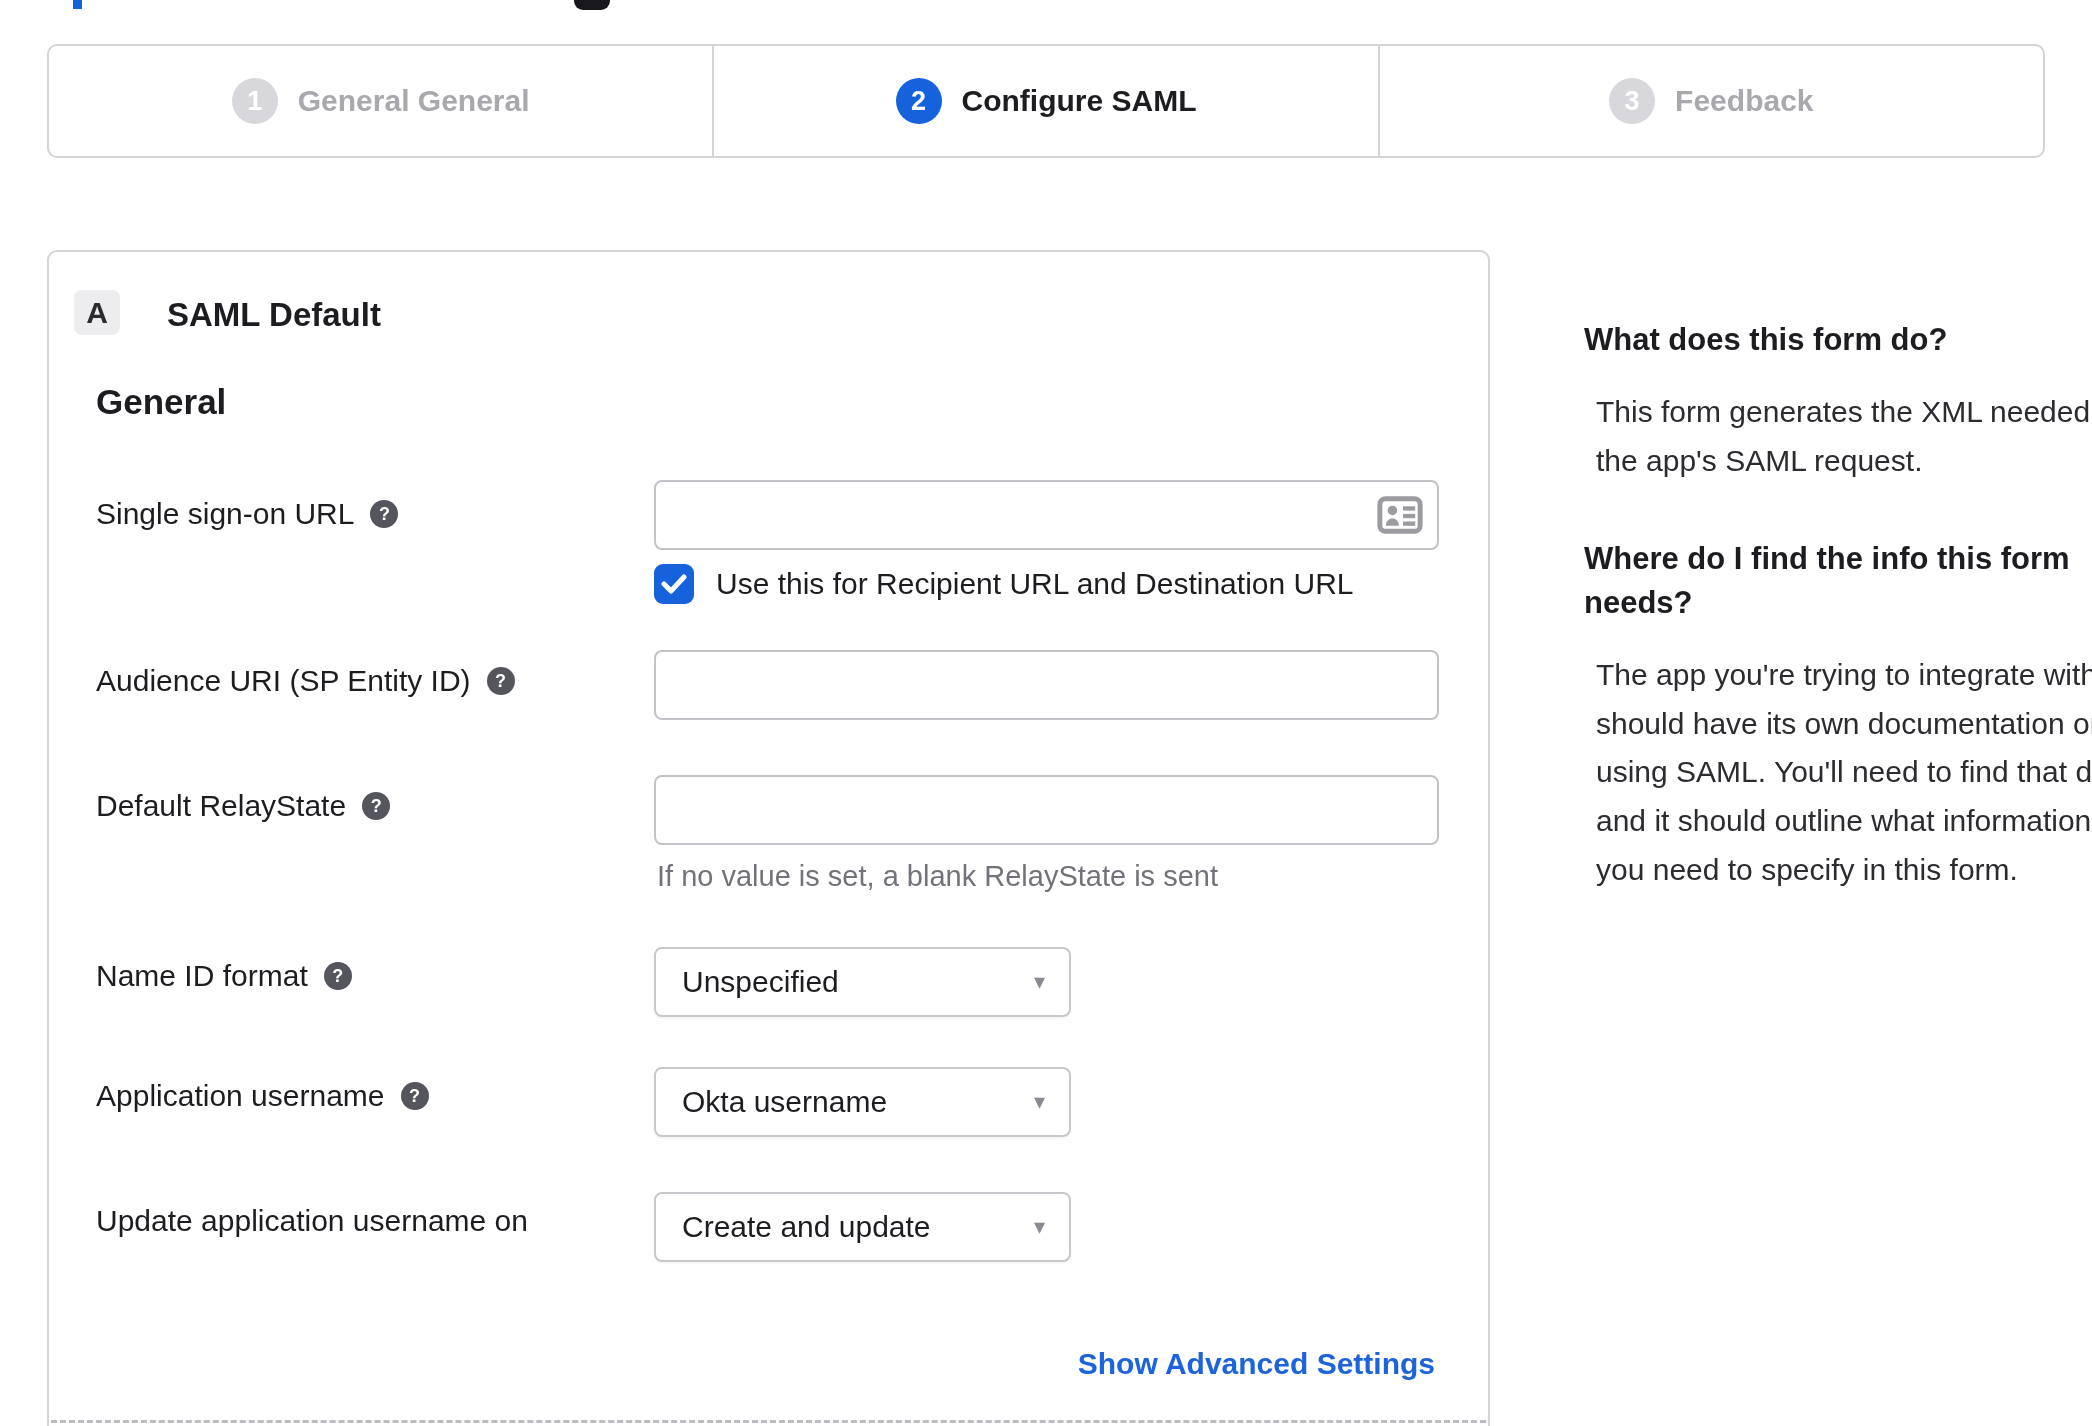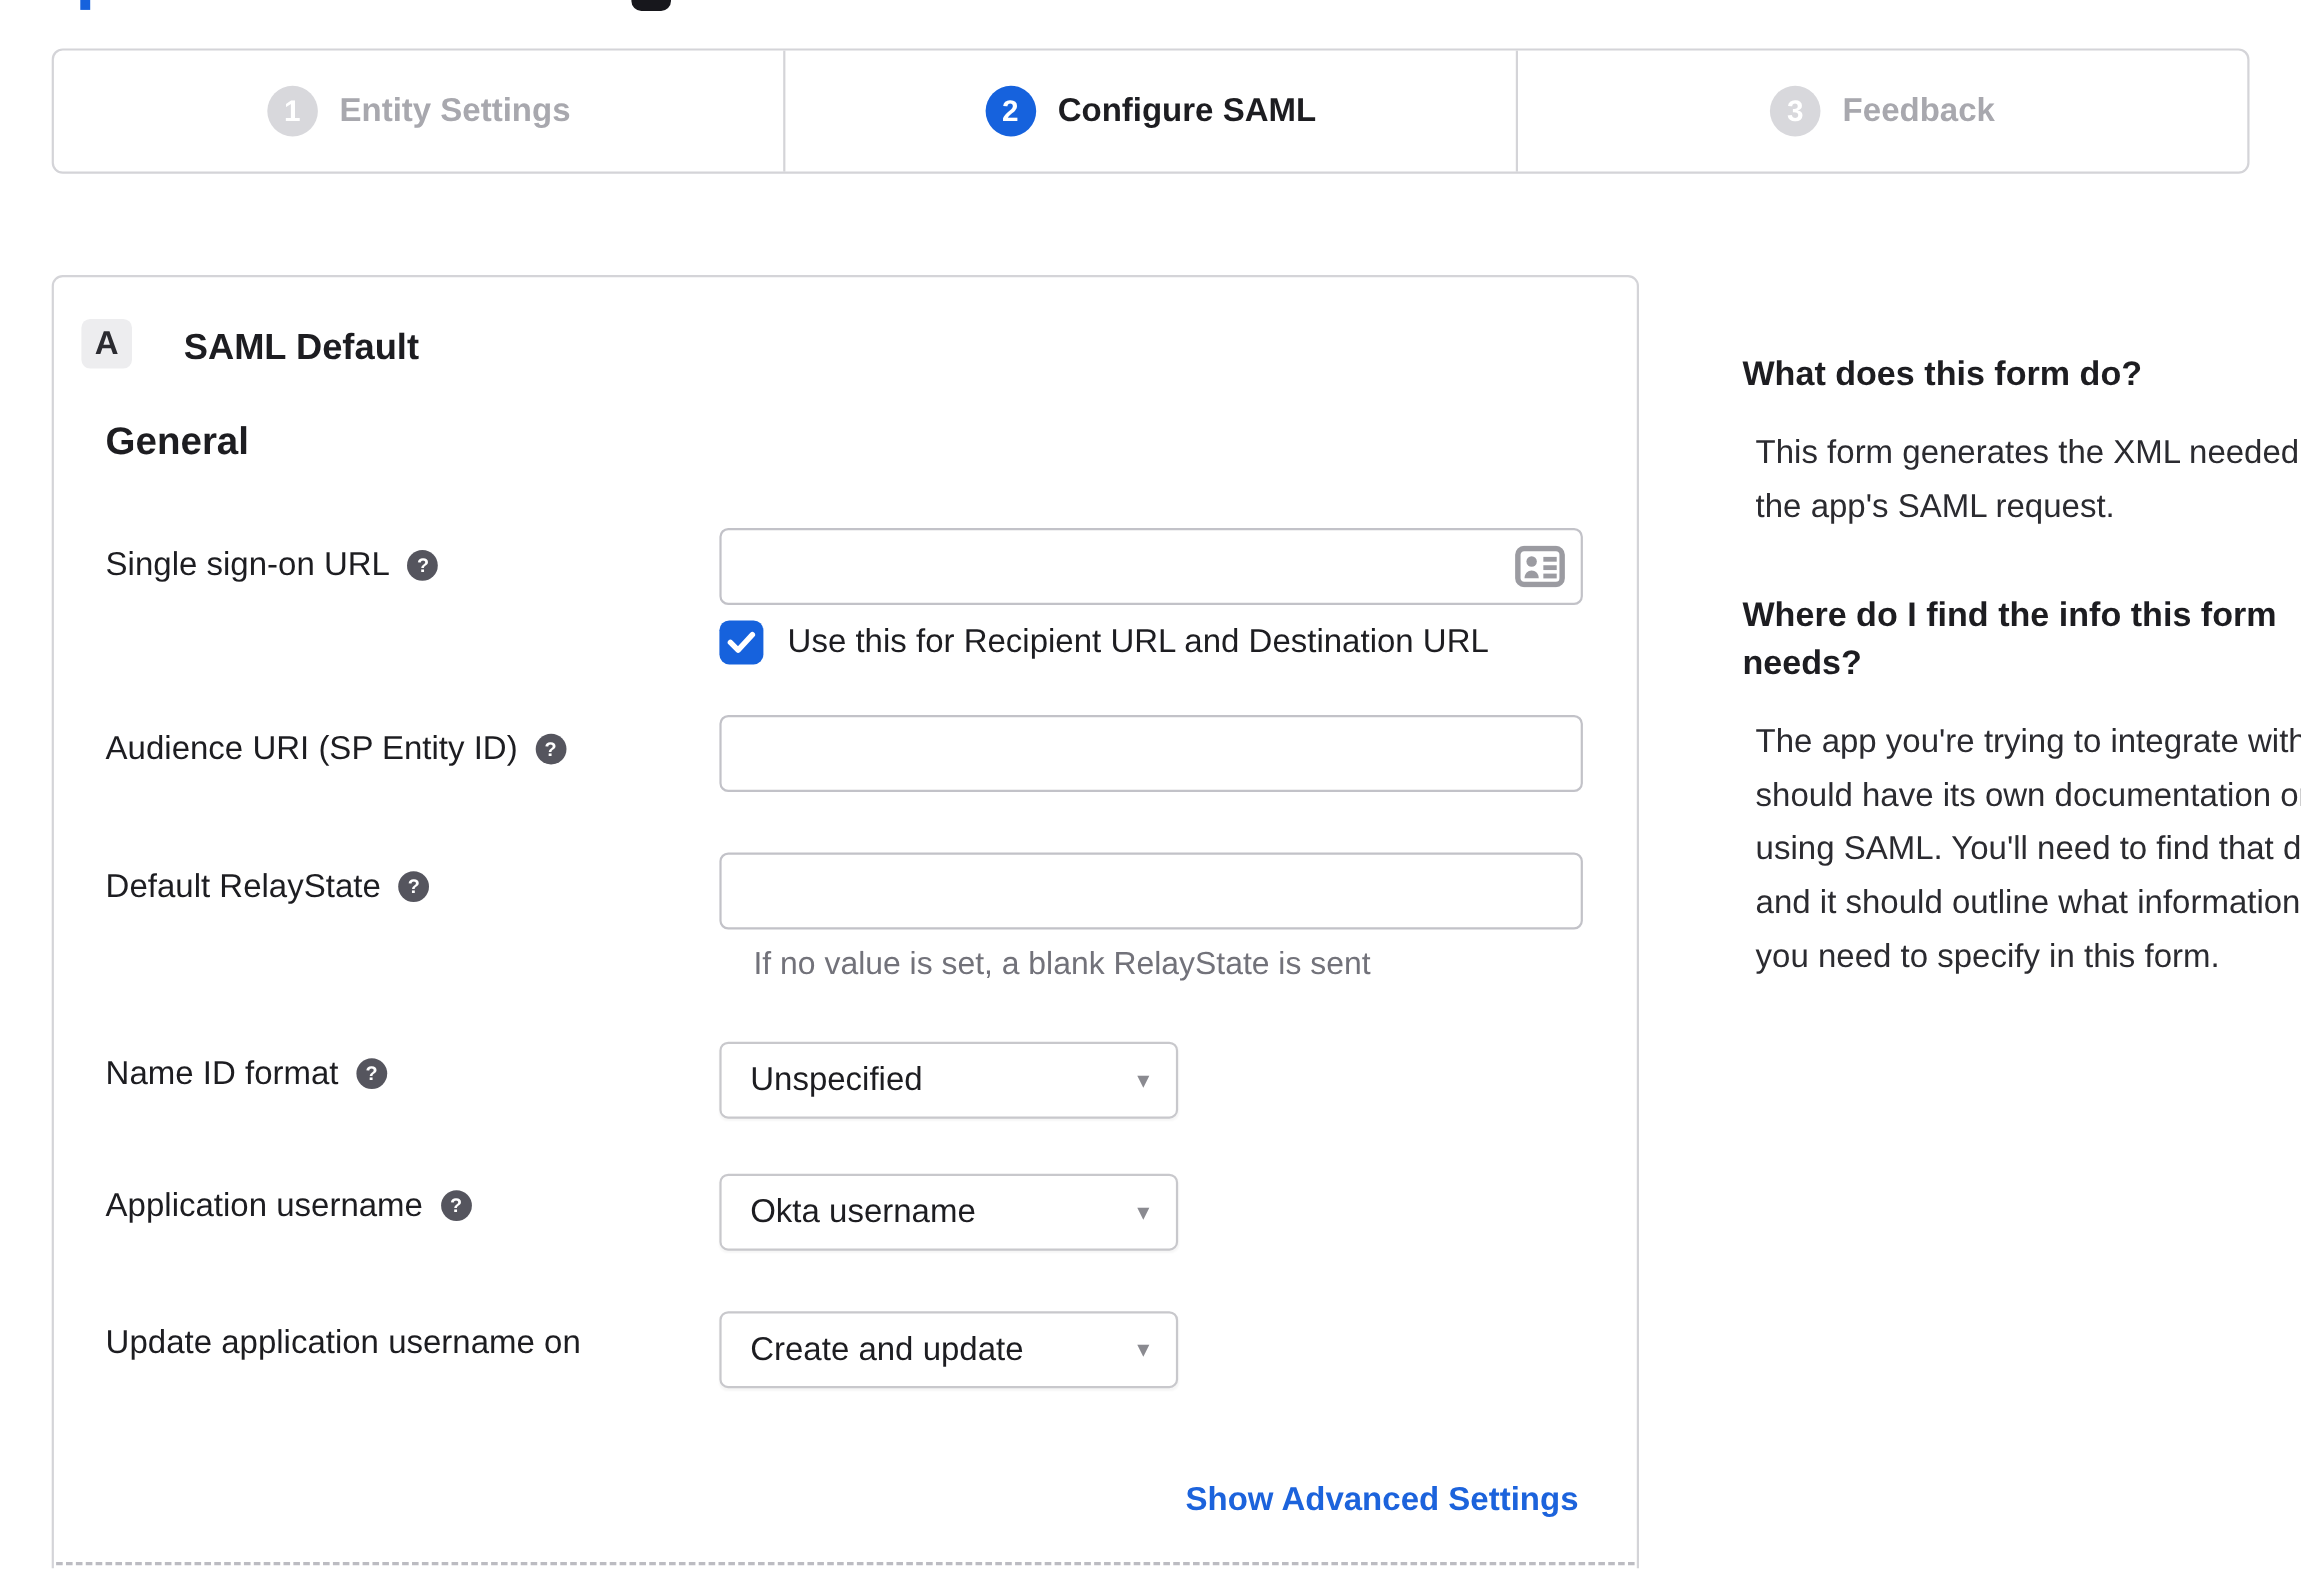--- a/index.html
+++ b/index.html
@@ -66,21 +66,21 @@
 <body>
 
 <div class="canvas">
 
   <div class="frag-blue"></div>
   <div class="frag-dark"></div>
 
   <div class="stepper">
     <div class="step inactive">
       <span class="step-circle">1</span>
-      <span class="step-label">Entity Settings</span>
+      <span class="step-label">General General</span>
     </div>
     <div class="step active">
       <span class="step-circle">2</span>
       <span class="step-label">Configure SAML</span>
     </div>
     <div class="step inactive">
       <span class="step-circle">3</span>
       <span class="step-label">Feedback</span>
     </div>
   </div>
@@ -119,21 +119,21 @@
       <span>Audience URI (SP Entity ID)</span>
       <span class="help">?</span>
     </div>
     <input class="tinput no-icon" type="text" style="left: 605px; top: 398px;" value="">
 
     <div class="flabel" style="left:47px;top:537px;">
       <span>Default RelayState</span>
       <span class="help">?</span>
     </div>
     <input class="tinput no-icon" type="text" style="left: 605px; top: 523px;" value="">
-    <div class="helper" style="left:636px;top:608px;">If no value is set, a blank RelayState is sent</div>
+    <div class="helper" style="left:608px;top:608px;">If no value is set, a blank RelayState is sent</div>
 
     <div class="flabel" style="left:47px;top:707px;">
       <span>Name ID format</span>
       <span class="help">?</span>
     </div>
     <div class="select" style="left:605px;top:695px;">
       <span>Unspecified</span>
       <span class="arrow">▾</span>
     </div>
 

